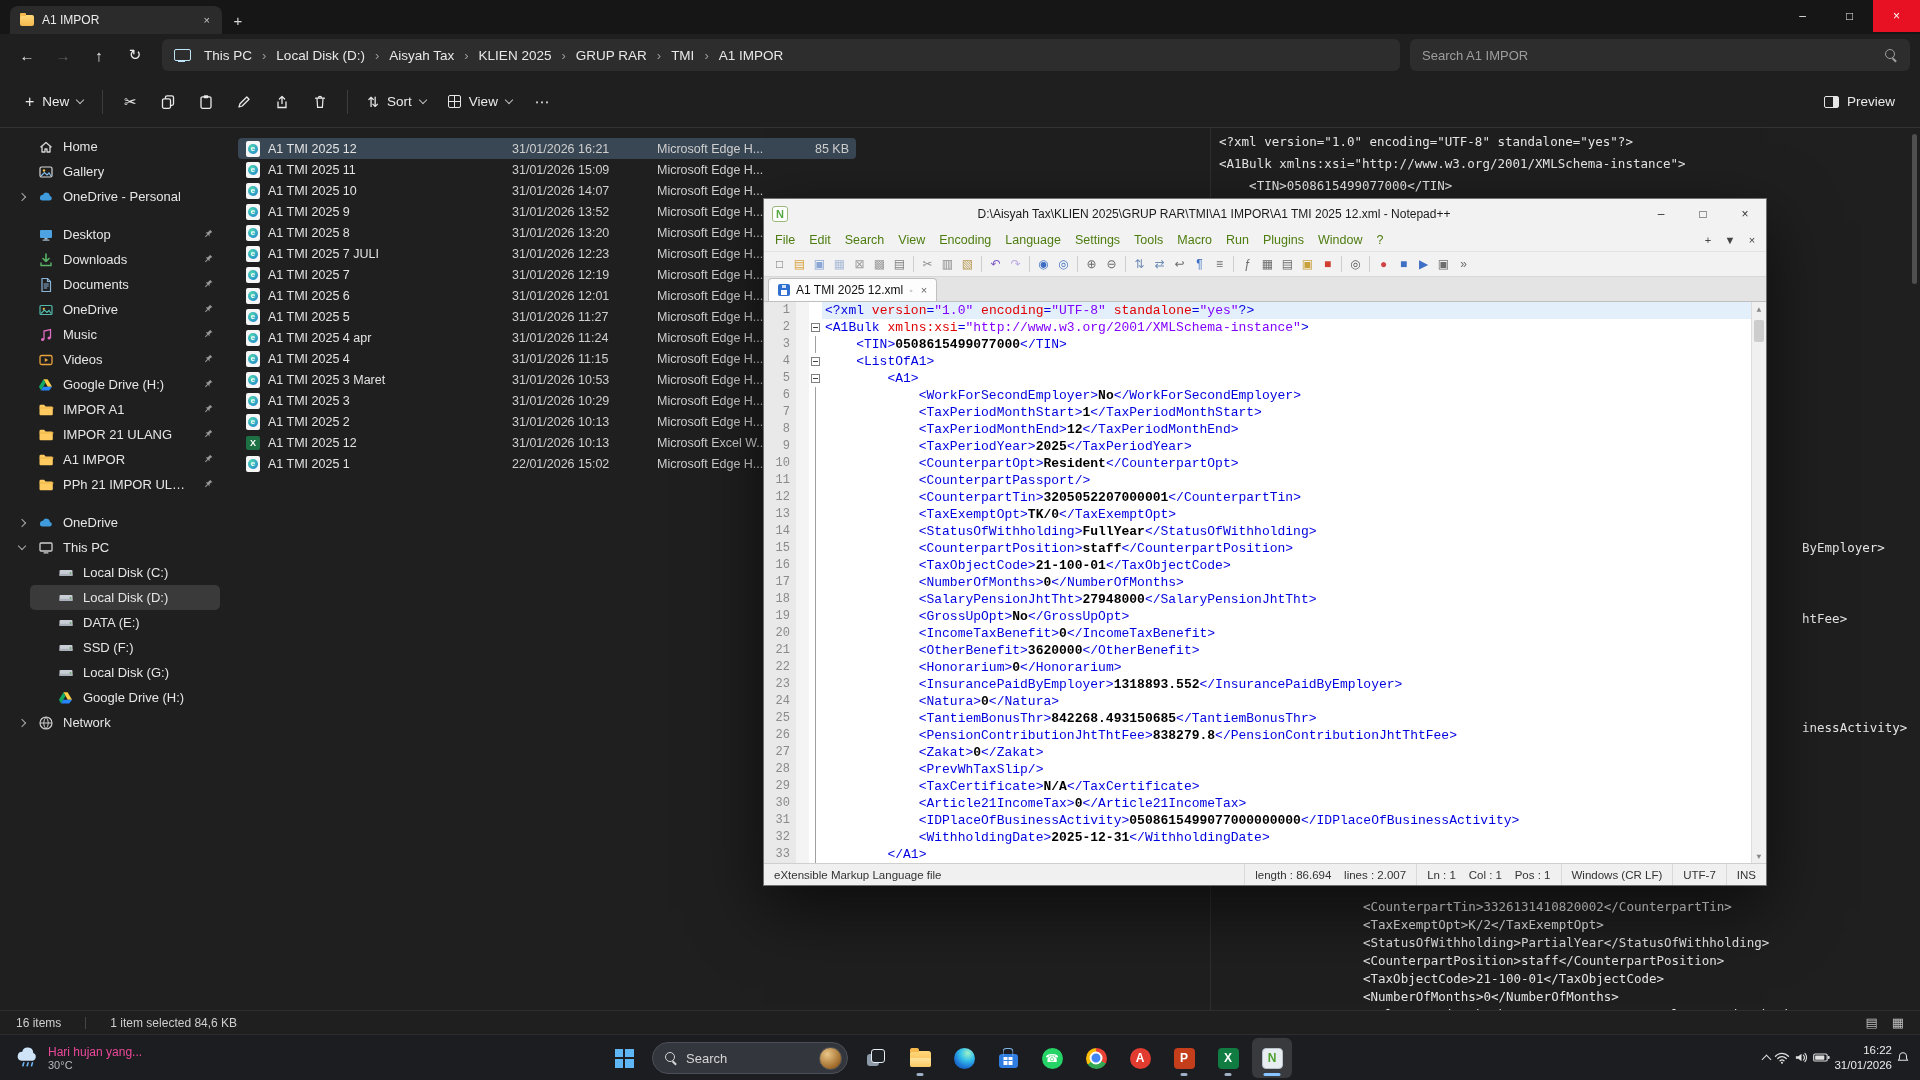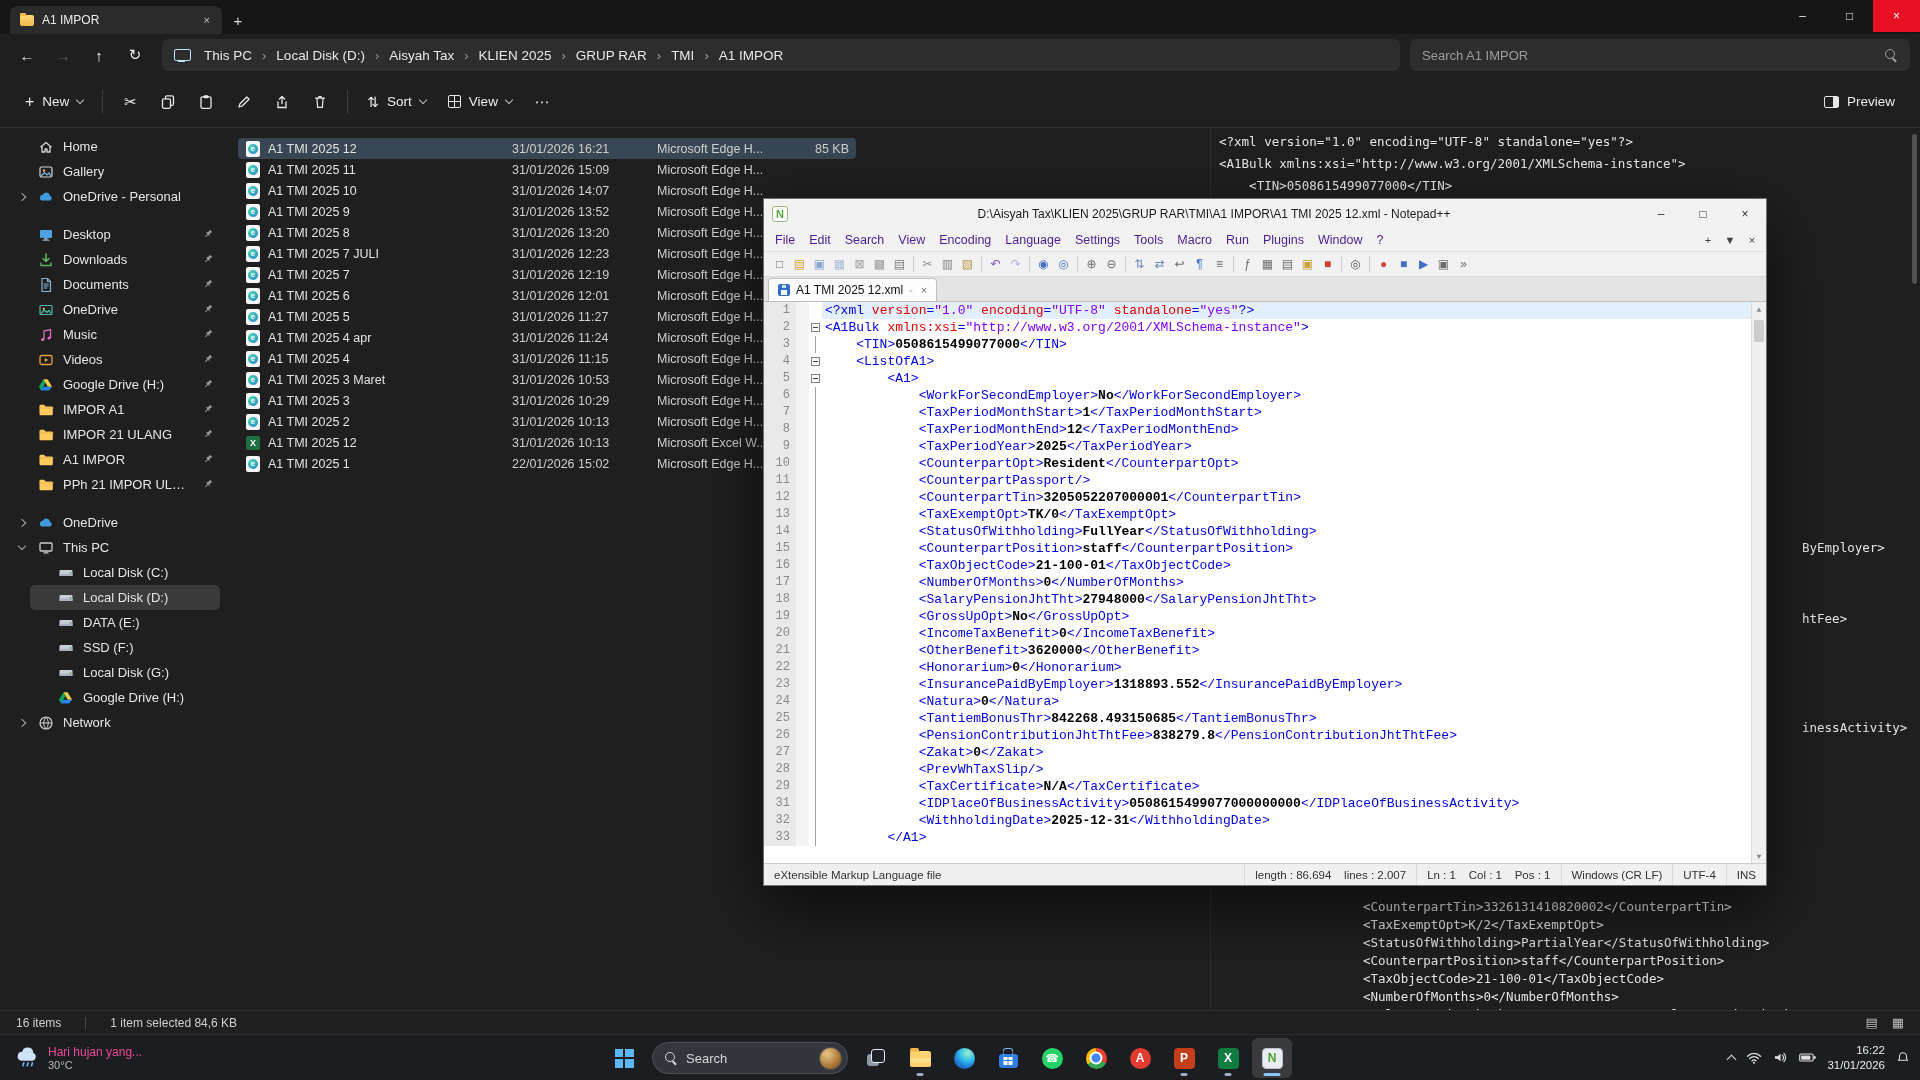--- a/index.html
+++ b/index.html
@@ -82,21 +82,21 @@
 .st-sep{width:1px;height:12px;background:#454545}
 .st-views{margin-left:auto;display:flex;gap:14px;color:#bdbdbd;font-size:13px}
 
 
 #notepad{position:absolute;left:763px;top:198px;width:1004px;height:688px;z-index:20;display:flex;flex-direction:column;background:#f2f2f2;border:1px solid #6f6f6f;box-shadow:0 24px 64px rgba(0,0,0,.6);color:#1d1d1d}
 .np-title{height:30px;display:flex;align-items:center;padding-left:8px;font-size:12px;flex:none}
 .np-appicon{width:16px;height:16px;background:#fff;border:1px solid #9ab87a;border-radius:3px;color:#53a93f;font-size:11px;font-weight:bold;display:flex;align-items:center;justify-content:center;flex:none}
 .np-title-text{flex:1;text-align:center;white-space:nowrap;overflow:hidden;text-overflow:ellipsis;color:#1a1a1a}
 .np-ctrl{width:42px;height:30px;display:flex;align-items:center;justify-content:center;color:#333;font-size:12px;flex:none}
 .np-menubar{height:22px;display:flex;align-items:center;padding:0 4px;font-size:12.5px;flex:none}
-.np-menu{padding:2px 7px;border-radius:3px;color:#4c1d95}
+.np-menu{padding:2px 7px;border-radius:3px;color:#4d7c0f}
 .np-menu-extra{margin-left:auto;display:flex;gap:2px;align-items:center}
 .np-mx{width:20px;text-align:center;color:#444;font-size:11px}
 .np-toolbar{height:26px;display:flex;align-items:center;gap:1px;padding:0 6px;border-top:1px solid #e3e3e3;border-bottom:1px solid #d8d8d8;flex:none}
 .npi{width:19px;height:19px;display:flex;align-items:center;justify-content:center;font-size:12px;border-radius:3px}
 .np-tsep{width:1px;height:16px;background:#cfcfcf;margin:0 3px}
 .np-tabbar{height:25px;background:#e4e4e4;display:flex;align-items:flex-end;padding:2px 4px 0;border-bottom:1px solid #bfbfbf;flex:none}
 .np-tab{height:23px;background:#fdfdfd;border:1px solid #bfbfbf;border-bottom:none;border-radius:4px 4px 0 0;display:flex;align-items:center;gap:6px;padding:0 9px;font-size:12px;color:#111}
 .savedisk{width:12px;height:12px;background:#2f6fd0;border-radius:2px;position:relative;flex:none}
 .savedisk::before{content:"";position:absolute;left:4px;top:1px;width:4px;height:3px;background:#cfe0f5}
 .savedisk::after{content:"";position:absolute;left:3px;bottom:1px;width:6px;height:5px;background:#fff}
@@ -153,21 +153,21 @@
 .tbi-chrome{width:21px;height:21px;border-radius:50%;background:conic-gradient(#ea4335 0 33%,#34a853 33% 66%,#fbbc05 66% 100%);position:relative}
 .tbi-chrome::after{content:"";position:absolute;left:50%;top:50%;transform:translate(-50%,-50%);width:9px;height:9px;border-radius:50%;background:#4285f4;border:2px solid #fff}
 .tbi-appa{width:21px;height:21px;border-radius:50%;background:#e23b30;display:flex;align-items:center;justify-content:center}
 .tbi-appa::before{content:"A";color:#fff;font-weight:bold;font-size:12px}
 .tbi-ppt{width:21px;height:21px;border-radius:4px;background:#c43e1c;display:flex;align-items:center;justify-content:center}
 .tbi-ppt::before{content:"P";color:#fff;font-weight:bold;font-size:12px}
 .tbi-excel{width:21px;height:21px;border-radius:4px;background:#107c41;display:flex;align-items:center;justify-content:center}
 .tbi-excel::before{content:"X";color:#fff;font-weight:bold;font-size:12px}
 .tbi-npp{width:21px;height:21px;border-radius:4px;background:#e8edf2;border:1px solid #b9c2cc;display:flex;align-items:center;justify-content:center}
 .tbi-npp::before{content:"N";color:#4da02e;font-weight:bold;font-size:12px}
-.tb-tray{position:absolute;right:10px;top:0;bottom:0;display:flex;align-items:center;gap:11px}
+.tb-tray{position:absolute;right:10px;top:0;bottom:0;display:flex;align-items:center;gap:4px}
 .chev-up{width:7px;height:7px;border-left:1.6px solid #ddd;border-top:1.6px solid #ddd;transform:rotate(45deg);margin-top:3px}
 .tb-clock{text-align:right;font-size:11.5px;line-height:1.3;color:#ececec}
 </style>
 </head>
 <body>
 
 <div id="explorer">
   <div class="ex-titlebar">
     <div class="ex-tab">
       <span class="mini-folder"></span>
@@ -1032,20 +1032,28 @@
         </div>
         <div class="cl">
           <span class="ln">29</span>
           <span class="bm"></span>
           <span class="fold">
             <span class="fline"></span>
           </span>
           <span class="code"><span class="xv">            </span><span class="xt">&lt;TaxCertificate</span><span class="xt">&gt;</span><span class="xv">N/A</span><span class="xt">&lt;/TaxCertificate</span><span class="xt">&gt;</span></span>
         </div>
         <div class="cl">
+          <span class="ln">30</span>
+          <span class="bm"></span>
+          <span class="fold">
+            <span class="fline"></span>
+          </span>
+          <span class="code"><span class="xv">            </span><span class="xt">&lt;Article21IncomeTax</span><span class="xt">&gt;</span><span class="xv">0</span><span class="xt">&lt;/Article21IncomeTax</span><span class="xt">&gt;</span></span>
+        </div>
+        <div class="cl">
           <span class="ln">31</span>
           <span class="bm"></span>
           <span class="fold">
             <span class="fline"></span>
           </span>
           <span class="code"><span class="xv">            </span><span class="xt">&lt;IDPlaceOfBusinessActivity</span><span class="xt">&gt;</span><span class="xv">0508615499077000000000</span><span class="xt">&lt;/IDPlaceOfBusinessActivity</span><span class="xt">&gt;</span></span>
         </div>
         <div class="cl">
           <span class="ln">32</span>
           <span class="bm"></span>
@@ -1067,21 +1075,21 @@
       <div class="np-varrow" style="top:0">▲</div>
       <div class="np-vthumb"></div>
       <div class="np-varrow" style="bottom:0">▼</div>
     </div>
   </div>
   <div class="np-status">
     <span class="np-seg first">eXtensible Markup Language file</span>
     <span class="np-seg">length : 86.694    lines : 2.007</span>
     <span class="np-seg">Ln : 1    Col : 1    Pos : 1</span>
     <span class="np-seg">Windows (CR LF)</span>
-    <span class="np-seg">UTF-4</span>
+    <span class="np-seg">UTF-7</span>
     <span class="np-seg">INS</span>
   </div>
 </div>
 
 <div id="taskbar">
   <div class="tb-weather">
     <svg width="26" height="26" viewBox="0 0 24 24">
         <path d="M7 14.5a4.2 4.2 0 0 1 .6-8.36A5.2 5.2 0 0 1 17.8 7.3 3.8 3.8 0 0 1 17.2 14.5H7z" fill="#cfe3f7"></path>
         <path d="M9 16.5l-.8 2.6M13 16.5l-.8 2.6M17 16.5l-.8 2.6" stroke="#6fb3f2" stroke-width="1.5" stroke-linecap="round"></path>
       </svg>

